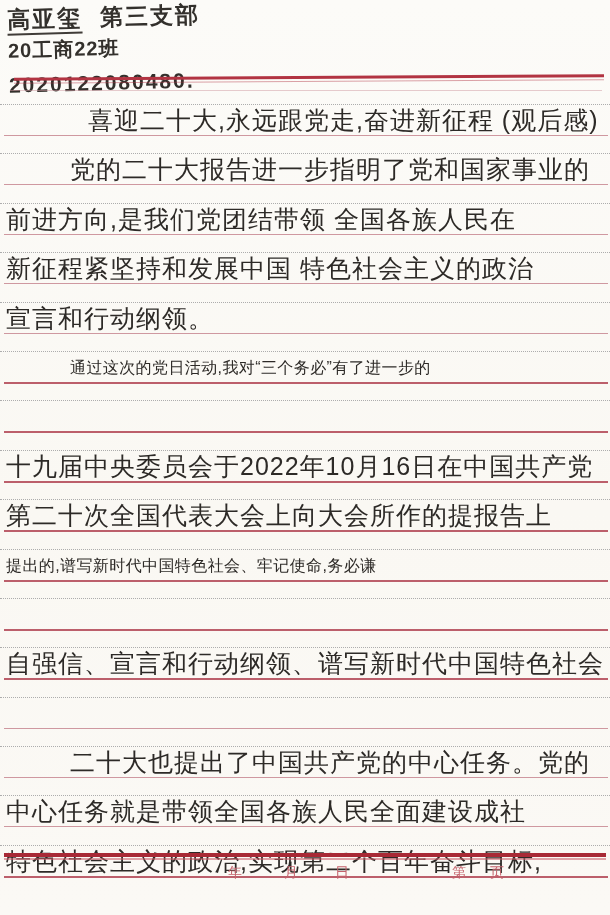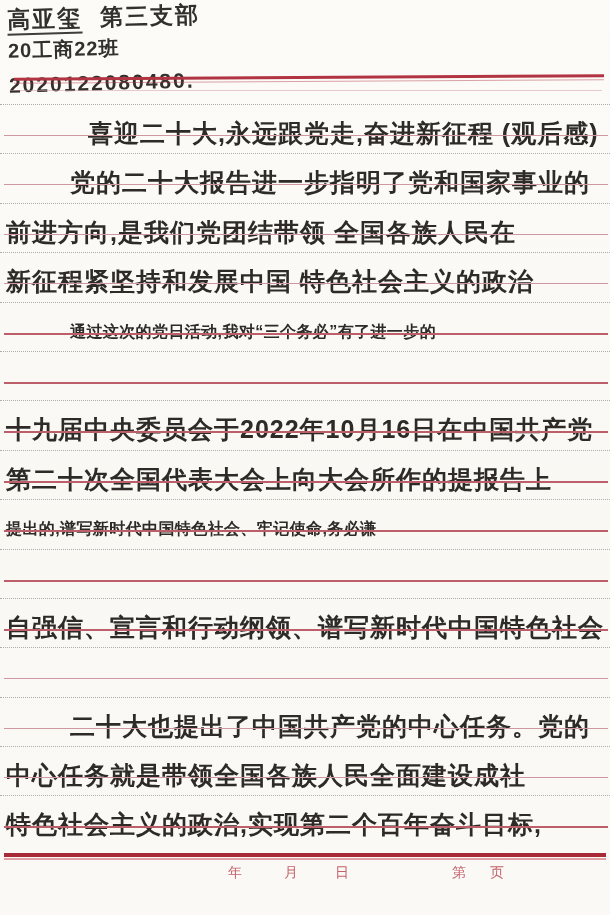--- a/index.html
+++ b/index.html
@@ -20,23 +20,23 @@
   .rule-top:after{content:"";position:absolute;left:0;right:0;top:5px;height:1px;background:rgba(178,52,66,0.45);}
   .ghost-baseline{position:absolute;left:10px;right:8px;top:90px;height:1px;background:rgba(208,154,162,0.5);}
   .rule-bottom{position:absolute;left:4px;right:4px;top:853px;height:4px;background:#a82a36;}
   .rule-bottom:after{content:"";position:absolute;left:0;right:0;top:5px;height:2px;background:rgba(200,90,100,0.55);}
   
   .rows{position:absolute;top:104px;left:0;right:0;}
   .row{position:relative;height:48.4px;border-top:1px dotted #adadad;}
   .row .baseline{position:absolute;left:4px;right:2px;top:30px;height:1px;background:#cf98a0;}
   .row.strong .baseline{height:2px;background:#bc5f6b;}
   .row .txt{
-    position:absolute;top:13px;left:6px;white-space:nowrap;
+    position:absolute;top:0;left:6px;white-space:nowrap;
     font-size:25px;line-height:31px;letter-spacing:1px;
-    color:#2d2a27;font-weight:bold;
+    color:#2d2a27;font-weight:normal;
   }
   .indent-title .txt{left:88px;}
   .indent-para .txt{left:70px;text-align:right;}
   .dense .txt{font-size:16px;letter-spacing:0.4px;line-height:32px;}
   
   .footer-labels{position:absolute;top:864px;left:0;right:0;height:20px;color:#c4626c;font-size:14px;}
   .footer-labels span{position:absolute;top:0;}
   .lbl-year{left:228px;} .lbl-month{left:284px;} .lbl-day{left:335px;}
   .lbl-di{left:452px;} .lbl-page{left:490px;}
 </style>
@@ -64,20 +64,24 @@
     <div class="row indent-para">
         <span class="txt">党的二十大报告进一步指明了党和国家事业的</span>
         <span class="baseline"></span>
       </div>
     <div class="row">
         <span class="txt">前进方向,是我们党团结带领 全国各族人民在</span>
         <span class="baseline"></span>
       </div>
     <div class="row">
         <span class="txt">新征程紧坚持和发展中国 特色社会主义的政治</span>
+        <span class="baseline"></span>
+      </div>
+    <div class="row">
+        <span class="txt">宣言和行动纲领。</span>
         <span class="baseline"></span>
       </div>
     <div class="row indent-para dense strong">
         <span class="txt">通过这次的党日活动,我对“三个务必”有了进一步的</span>
         <span class="baseline"></span>
       </div>
     <div class="row dense strong">
         <span class="baseline"></span>
       </div>
     <div class="row strong">

